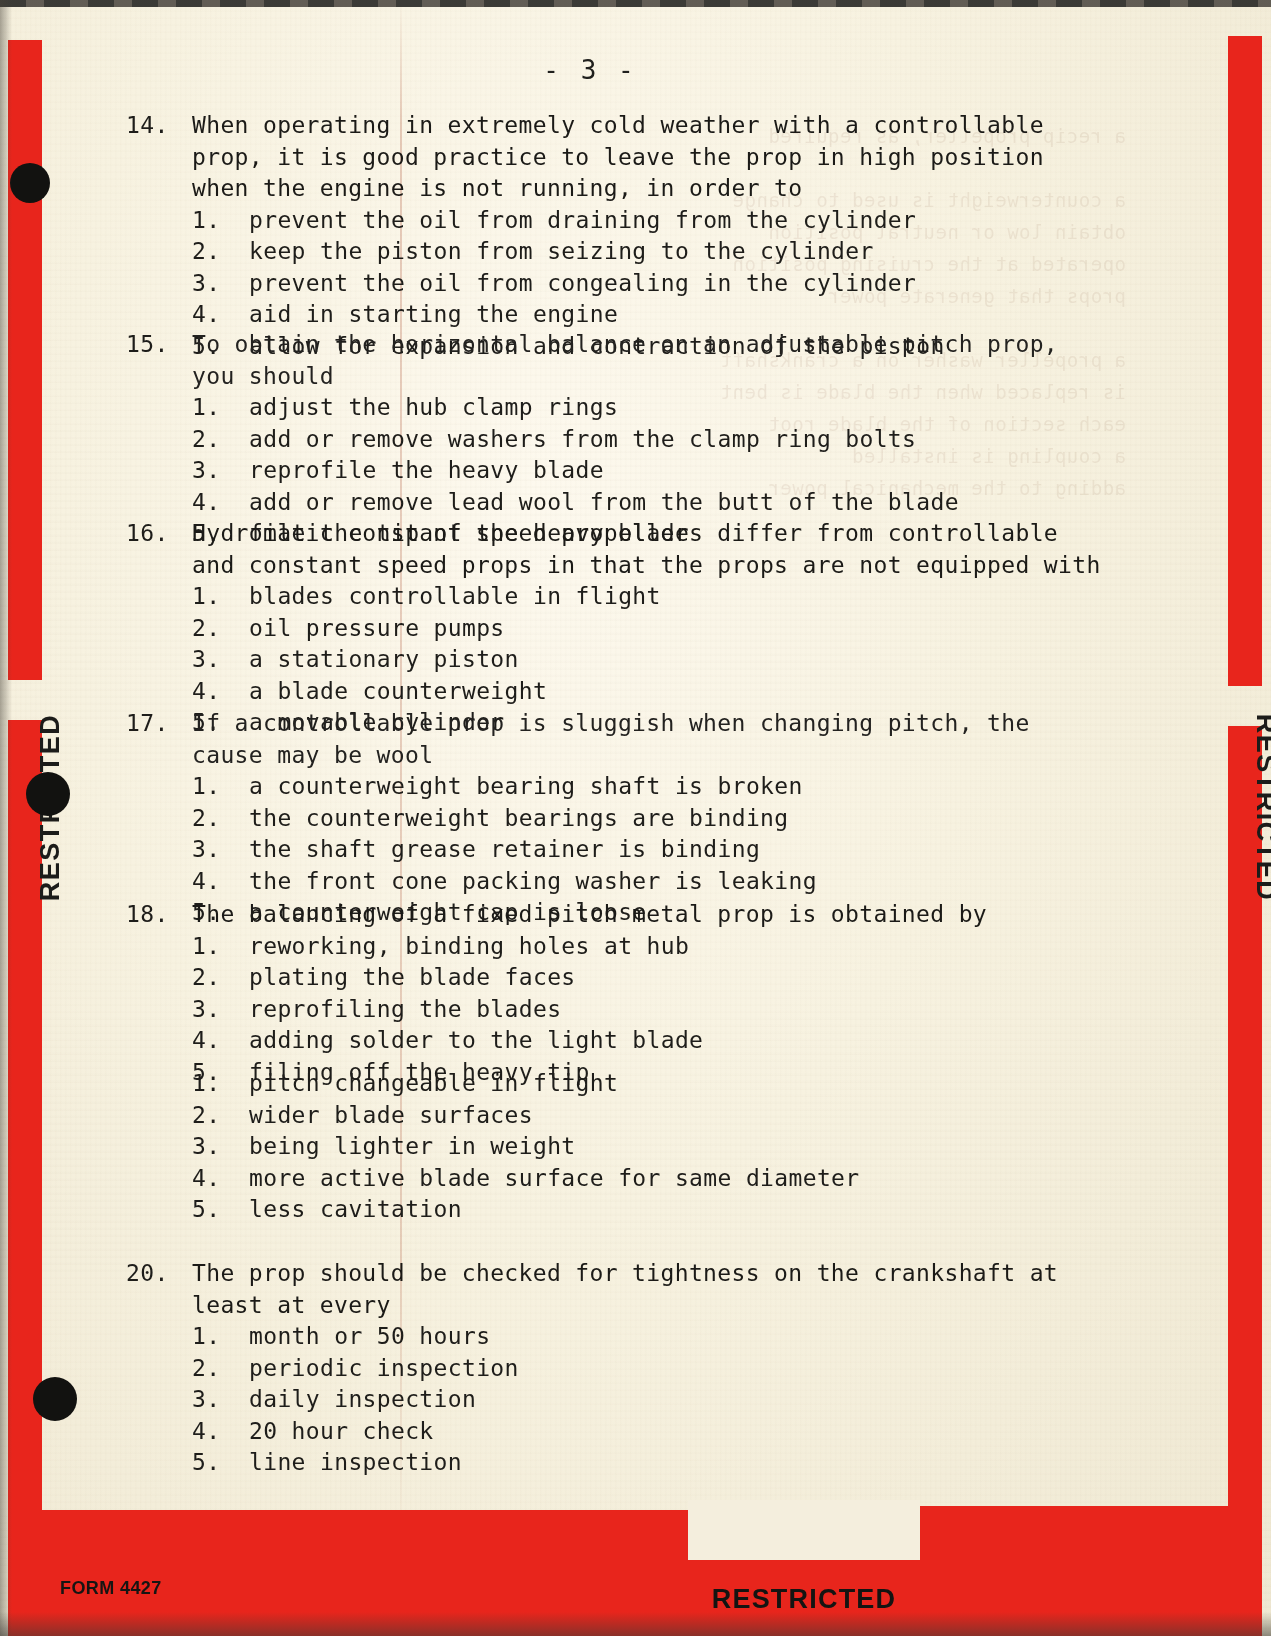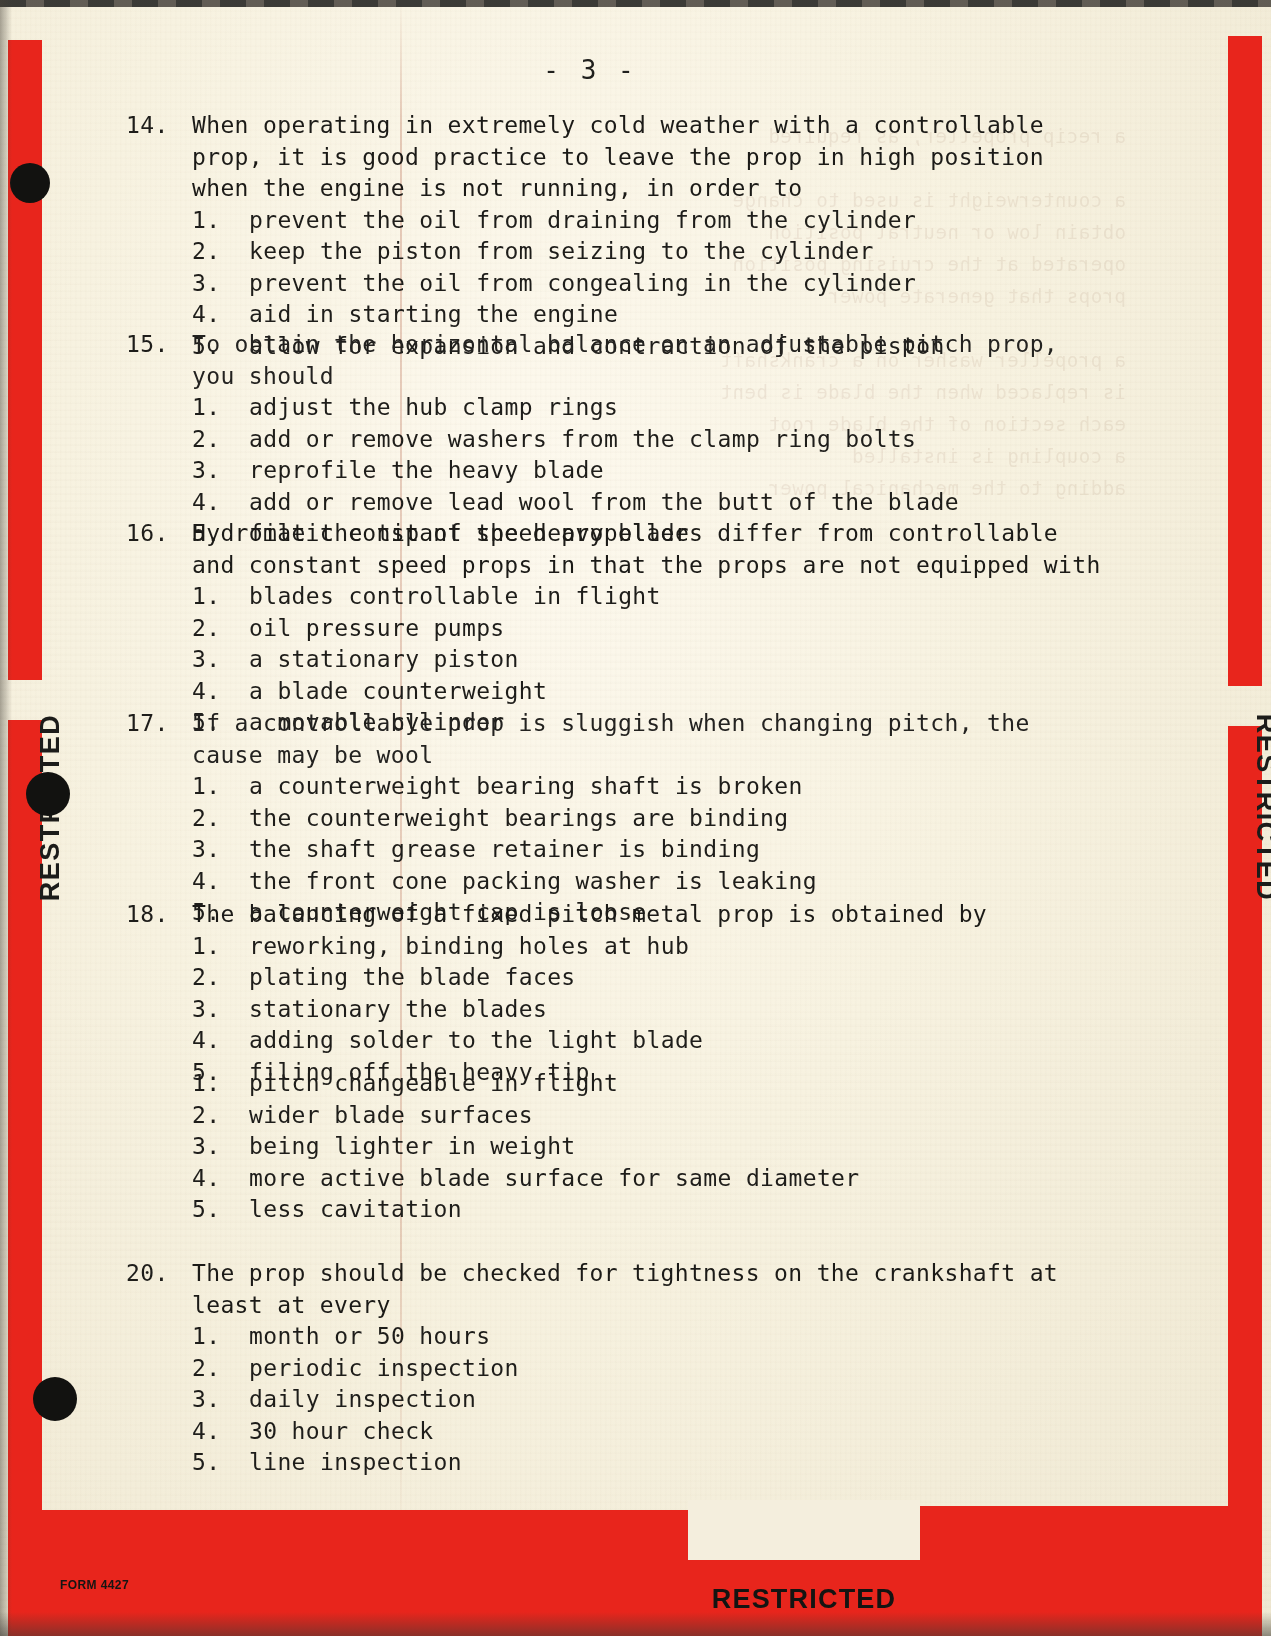--- a/index.html
+++ b/index.html
@@ -165,21 +165,21 @@
 
   
   .qblock:nth-of-type(odd) .qtext { color: #1b1a17; }
   .qblock:nth-of-type(even) .qtext { color: #232220; }
 
   .footer-form {
     position: absolute;
     left: 60px; top: 1578px;
     font-family: "Liberation Sans", sans-serif;
     font-weight: 700;
-    font-size: 12px;
+    font-size: 18px;
     letter-spacing: .4px;
     color: #161513;
   }
   .footer-restricted {
     position: absolute;
     left: 688px; top: 1584px;
     width: 232px;
     text-align: center;
     font-family: "Liberation Sans", sans-serif;
     font-weight: 700;
@@ -369,21 +369,21 @@
             <div class="opt">
               <div class="onum">1.</div>
               <div class="otext">reworking, binding holes at hub</div>
             </div>
             <div class="opt">
               <div class="onum">2.</div>
               <div class="otext">plating the blade faces</div>
             </div>
             <div class="opt">
               <div class="onum">3.</div>
-              <div class="otext">stationary the blades</div>
+              <div class="otext">reprofiling the blades</div>
             </div>
             <div class="opt">
               <div class="onum">4.</div>
               <div class="otext">adding solder to the light blade</div>
             </div>
             <div class="opt">
               <div class="onum">5.</div>
               <div class="otext">filing off the heavy tip</div>
             </div>
           </div>
@@ -426,21 +426,21 @@
             <div class="opt">
               <div class="onum">2.</div>
               <div class="otext">periodic inspection</div>
             </div>
             <div class="opt">
               <div class="onum">3.</div>
               <div class="otext">daily inspection</div>
             </div>
             <div class="opt">
               <div class="onum">4.</div>
-              <div class="otext">30 hour check</div>
+              <div class="otext">20 hour check</div>
             </div>
             <div class="opt">
               <div class="onum">5.</div>
               <div class="otext">line inspection</div>
             </div>
           </div>
         </div>
       </div>
   </div>
 

